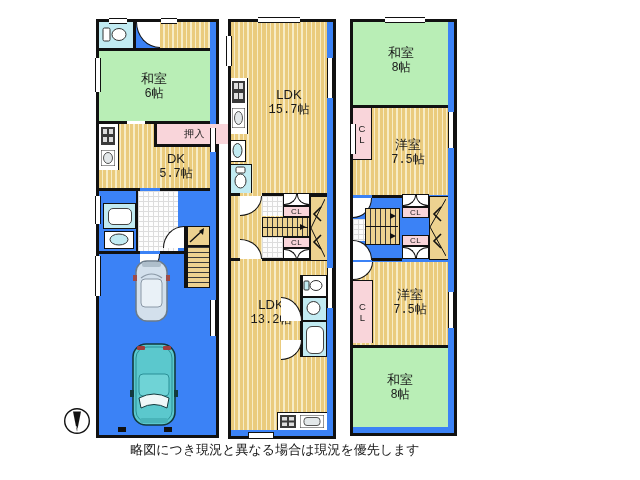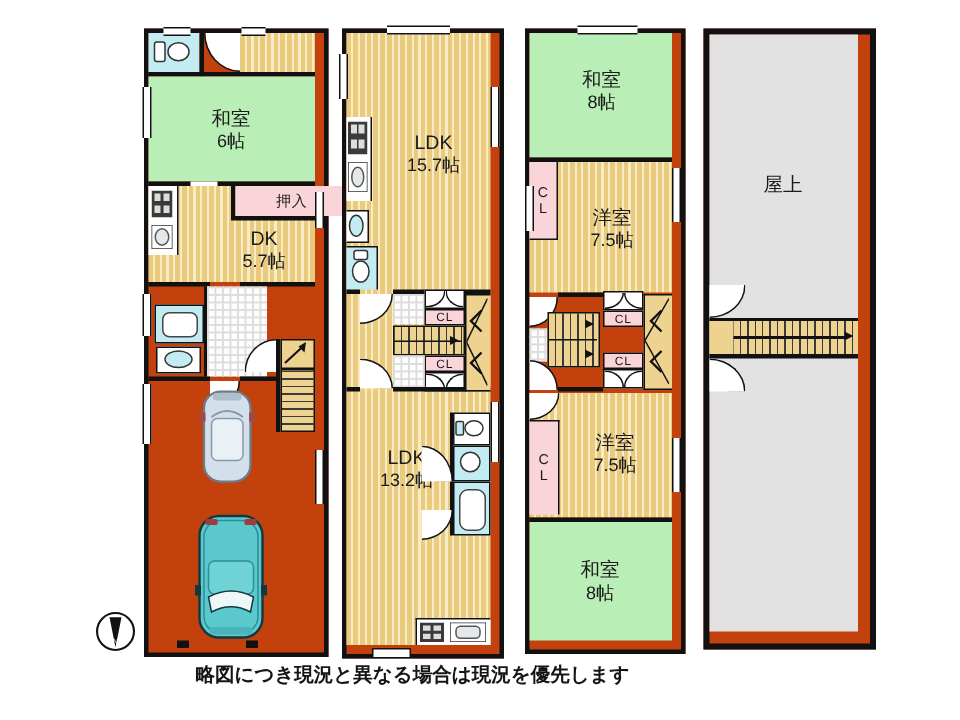--- a/index.html
+++ b/index.html
@@ -1,19 +1,19 @@
 <!DOCTYPE html>
 <html><head>
 <meta charset="utf-8">
 <style>
   html,body{margin:0;padding:0;background:#fff;}
   #canvas{position:relative;width:640px;height:480px;background:#ffffff;overflow:hidden;
           font-family:"Liberation Sans", sans-serif;color:#1a1a1a;}
   .abs{position:absolute;}
-  .panel{position:absolute;border:3px solid #111;background:#c2410c;}
+  .panel{position:absolute;border:3px solid #111;background:#3b82f6;}
   .panel.thick{border-width:4px;}
   .wall{position:absolute;background:#111;}
   .gap{position:absolute;background:#fff;}
   .tan{background:repeating-linear-gradient(90deg,#eacb7d 0,#eacb7d 3px,#f7ecc6 3px,#f7ecc6 4.5px);}
   .green{background:#b9eeb6;}
   .pink{background:#f9d5da;}
   .bordered{border:1.5px solid #111;box-sizing:border-box;}
   .blue{background:#c2ebf2;}
   .gray{background:#e2e2e2;}
   .checker{background-color:#fdfdfd;
@@ -28,28 +28,28 @@
   .q-bl{border-bottom-left-radius:100% 100%;border-bottom:1.6px solid #111;border-left:1.6px solid #111;}
   .q-br{border-bottom-right-radius:100% 100%;border-bottom:1.6px solid #111;border-right:1.6px solid #111;}
   .mdoor{position:absolute;background:#fff;border:1.4px solid #111;box-sizing:border-box;display:flex;}
   .mdoor i{flex:1;display:block;box-sizing:border-box;}
   .mdoor.dn i.l{border-bottom-right-radius:100% 100%;border-right:1.2px solid #111;border-bottom:1.2px solid #111;}
   .mdoor.dn i.r{border-bottom-left-radius:100% 100%;border-left:1.2px solid #111;border-bottom:1.2px solid #111;}
   .mdoor.up i.l{border-top-right-radius:100% 100%;border-right:1.2px solid #111;border-top:1.2px solid #111;}
   .mdoor.up i.r{border-top-left-radius:100% 100%;border-left:1.2px solid #111;border-top:1.2px solid #111;}
   .lbl{position:absolute;transform:translate(-50%,-50%);text-align:center;line-height:1.2;white-space:nowrap;font-size:13px;}
   .lbl span{display:block;}
-  .lbl .size{font-size:12px;}
+  .lbl .size{font-size:12px;font-family:Liberation Mono, monospace;}
   .cl-lbl{position:absolute;inset:0;display:flex;align-items:center;justify-content:center;font-size:8px;letter-spacing:.5px;}
   .vlbl{position:absolute;inset:0;display:flex;align-items:center;justify-content:center;
         writing-mode:vertical-rl;text-orientation:upright;font-size:9.5px;}
   .win-v{position:absolute;background:#fff;border-left:1.2px solid #111;border-right:1.2px solid #111;box-sizing:border-box;}
   .win-h{position:absolute;background:#fff;border-top:1.2px solid #111;border-bottom:1.2px solid #111;box-sizing:border-box;}
   .arr-r{position:absolute;width:0;height:0;border-top:3.5px solid transparent;border-bottom:3.5px solid transparent;border-left:6px solid #111;}
-  .caption{position:absolute;text-align:center;font-size:13px;font-weight:700;color:#151515;}
+  .caption{position:absolute;text-align:center;font-size:13px;font-weight:400;color:#151515;}
   .fix{position:absolute;box-sizing:border-box;}
 </style>
 </head>
 <body>
 
 <div id="canvas">
 
   <div class="panel" style="left:96px;top:19px;width:117px;height:413px;">
 
     <div class="abs blue" style="left:0;top:0;width:34px;height:26px;">
@@ -326,35 +326,20 @@
       <span>和室</span>
       <span class="size">8帖</span>
     </div>
   </div>
 
   <div class="win-h" style="left:385px;top:16.5px;width:40px;height:6px;"></div>
   <div class="win-v" style="left:447.5px;top:112px;width:6px;height:36px;"></div>
   <div class="win-v" style="left:447.5px;top:292px;width:6px;height:36px;"></div>
   <div class="win-v" style="left:349.5px;top:124px;width:6px;height:30px;"></div>
 
-  <div class="panel thick" style="left:469px;top:19px;width:107px;height:406px;">
-    <div class="abs gray" style="left:0;top:0;width:99px;height:398px;"></div>
-    <div class="lbl" style="left:49px;top:100px;">
-      <span>屋上</span>
-    </div>
-    <div class="wall" style="left:0;top:188.5px;width:99px;height:2.5px;"></div>
-    <div class="abs" style="left:0;top:191px;width:16px;height:22px;background:#edd290;"></div>
-    <div class="abs treads-v" style="left:16px;top:191px;width:83px;height:22px;background-color:#edd290;">
-      <div class="abs" style="left:0;top:10px;width:76px;height:1.5px;background:#111;"></div>
-      <div class="arr-r" style="left:74px;top:7px;"></div>
-    </div>
-    <div class="wall" style="left:0;top:213px;width:99px;height:2.5px;"></div>
-    <div class="arc q-br" style="left:0;top:167px;width:24px;height:21.5px;"></div>
-    <div class="arc q-tr" style="left:0;top:215.5px;width:24px;height:22px;"></div>
-  </div>
 
   <svg class="abs" style="left:63px;top:407px;" width="28" height="28" viewBox="0 0 28 28">
     <circle cx="14" cy="14" r="12.3" fill="#fff" stroke="#111" stroke-width="1.4"></circle>
     <polygon points="10,4.5 18,4.5 14,24.5" fill="#111"></polygon>
     <text x="14" y="22.5" text-anchor="middle" font-size="5" fill="#fff">N</text>
   </svg>
 
   <div class="caption" style="left:130px;top:441px;width:290px;">略図につき現況と異なる場合は現況を優先します</div>
 </div>
 

